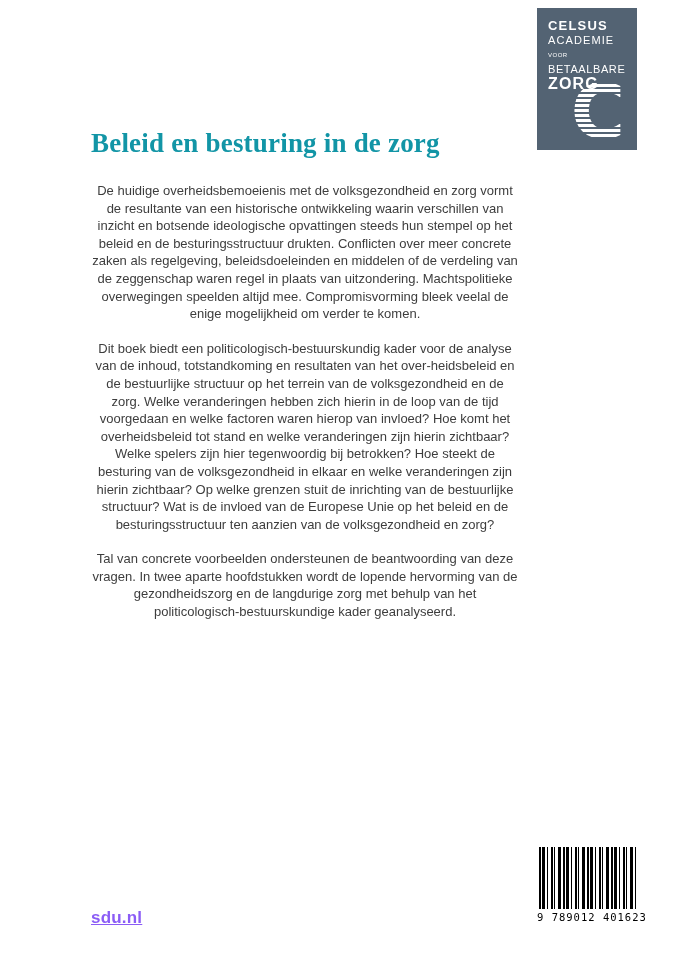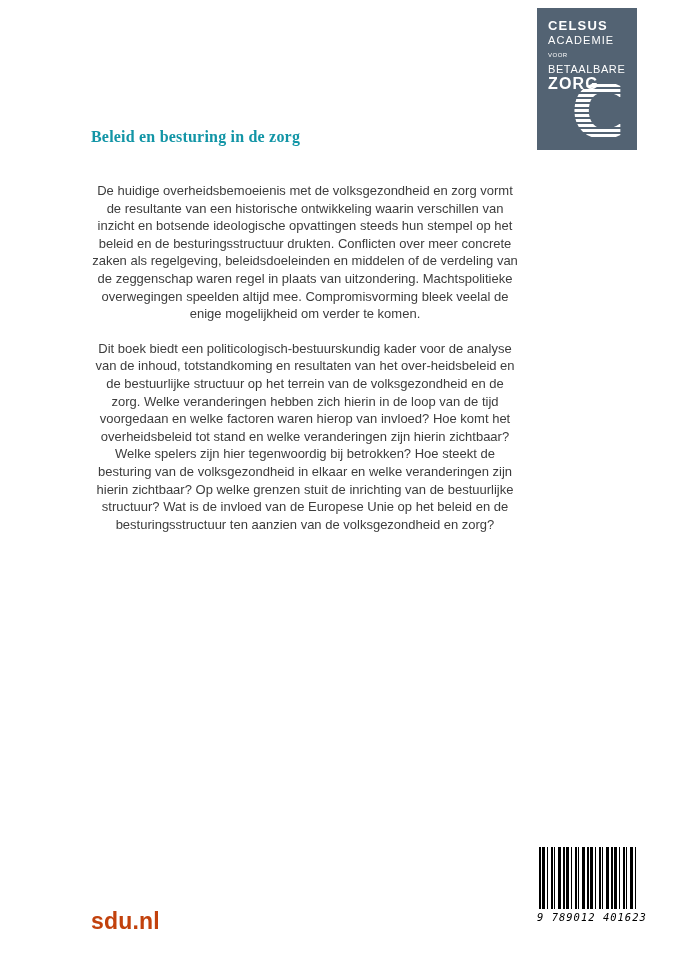--- a/index.html
+++ b/index.html
@@ -34,52 +34,52 @@
   }
 
   
   .title{
     position:absolute;
     left:91px;top:128px;
     width:460px;
     margin:0;
     font-family:"Liberation Serif", serif;
     font-weight:600;
-    font-size:16px;
+    font-size:27px;
     color:#1295a6;
     letter-spacing:.2px;
   }
 
   
   .body-text{
     position:absolute;
     left:91px;top:182px;
     width:428px;
     color:#3d3d3d;
     font-size:13px;
     line-height:17.6px;
     text-align:center;
   }
   .body-text p{margin:0 0 17px 0;}
 
   
   .publisher{
     position:absolute;
     left:91px;top:908px;
-    font-size:23px;
+    font-size:17px;
     font-weight:bold;
-    color:#c2410c;
+    color:#8b5cf6;
     letter-spacing:.2px;
+    text-decoration:underline;
   }
   .barcode{
     position:absolute;
     left:537px;top:845px;
     width:101px;height:82px;
     background:#ffffff;
-    font-style:italic;
   }
   .barcode .bars{
     position:absolute;
     left:2px;right:2px;top:2px;
     height:62px;
     background-color:#ffffff;
     background-image:
       repeating-linear-gradient(90deg,
         #000 0 2px,  transparent 2px 3px,
         #000 3px 6px, transparent 6px 8px,
@@ -120,20 +120,21 @@
       </defs>
       <text x="33" y="64" text-anchor="middle" font-family="DejaVu Sans, sans-serif" font-size="74" font-weight="bold" fill="url(#hstripes)">C</text>
     </svg>
   </div>
 
   <h1 class="title">Beleid en besturing in de zorg</h1>
 
   <div class="body-text">
     <p>De huidige overheidsbemoeienis met de volksgezondheid en zorg vormt de resultante van een historische ontwikkeling waarin verschillen van inzicht en botsende ideologische opvattingen steeds hun stempel op het beleid en de besturingsstructuur drukten. Conflicten over meer concrete zaken als regelgeving, beleidsdoeleinden en middelen of de verdeling van de zeggenschap waren regel in plaats van uitzondering. Machtspolitieke overwegingen speelden altijd mee. Compromisvorming bleek veelal de enige mogelijkheid om verder te komen.</p>
     <p>Dit boek biedt een politicologisch-bestuurskundig kader voor de analyse van de inhoud, totstandkoming en resultaten van het over-heidsbeleid en de bestuurlijke structuur op het terrein van de volksgezondheid en de zorg. Welke veranderingen hebben zich hierin in de loop van de tijd voorgedaan en welke factoren waren hierop van invloed? Hoe komt het overheidsbeleid tot stand en welke veranderingen zijn hierin zichtbaar? Welke spelers zijn hier tegenwoordig bij betrokken? Hoe steekt de besturing van de volksgezondheid in elkaar en welke veranderingen zijn hierin zichtbaar? Op welke grenzen stuit de inrichting van de bestuurlijke structuur? Wat is de invloed van de Europese Unie op het beleid en de besturingsstructuur ten aanzien van de volksgezondheid en zorg?</p>
+    <p>Tal van concrete voorbeelden ondersteunen de beantwoording van deze vragen. In twee aparte hoofdstukken wordt de lopende hervorming van de gezondheidszorg en de langdurige zorg met behulp van het politicologisch-bestuurskundige kader geanalyseerd.</p>
   </div>
 
   <div class="publisher">sdu.nl</div>
 
   <div class="barcode">
     <div class="bars"></div>
     <div class="isbn">9 789012 401623</div>
   </div>
 
 </div>

